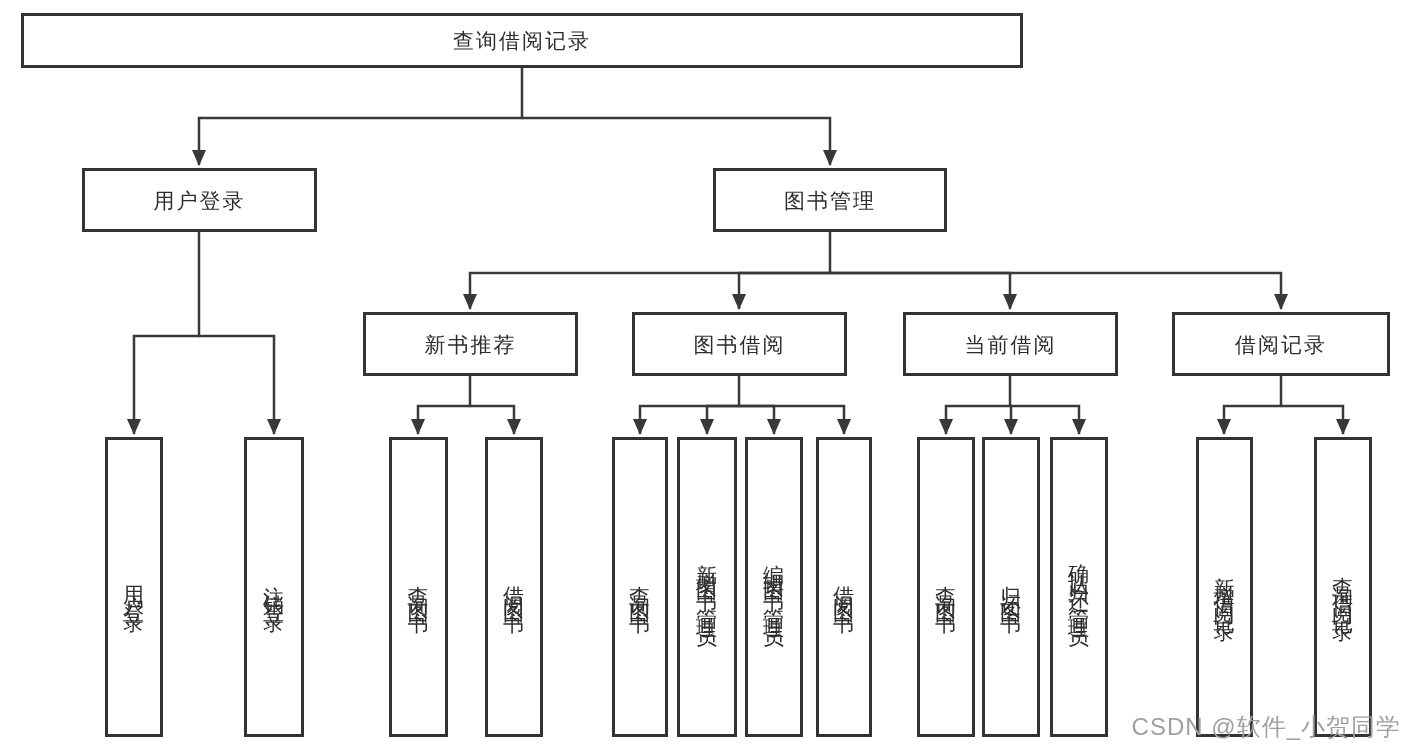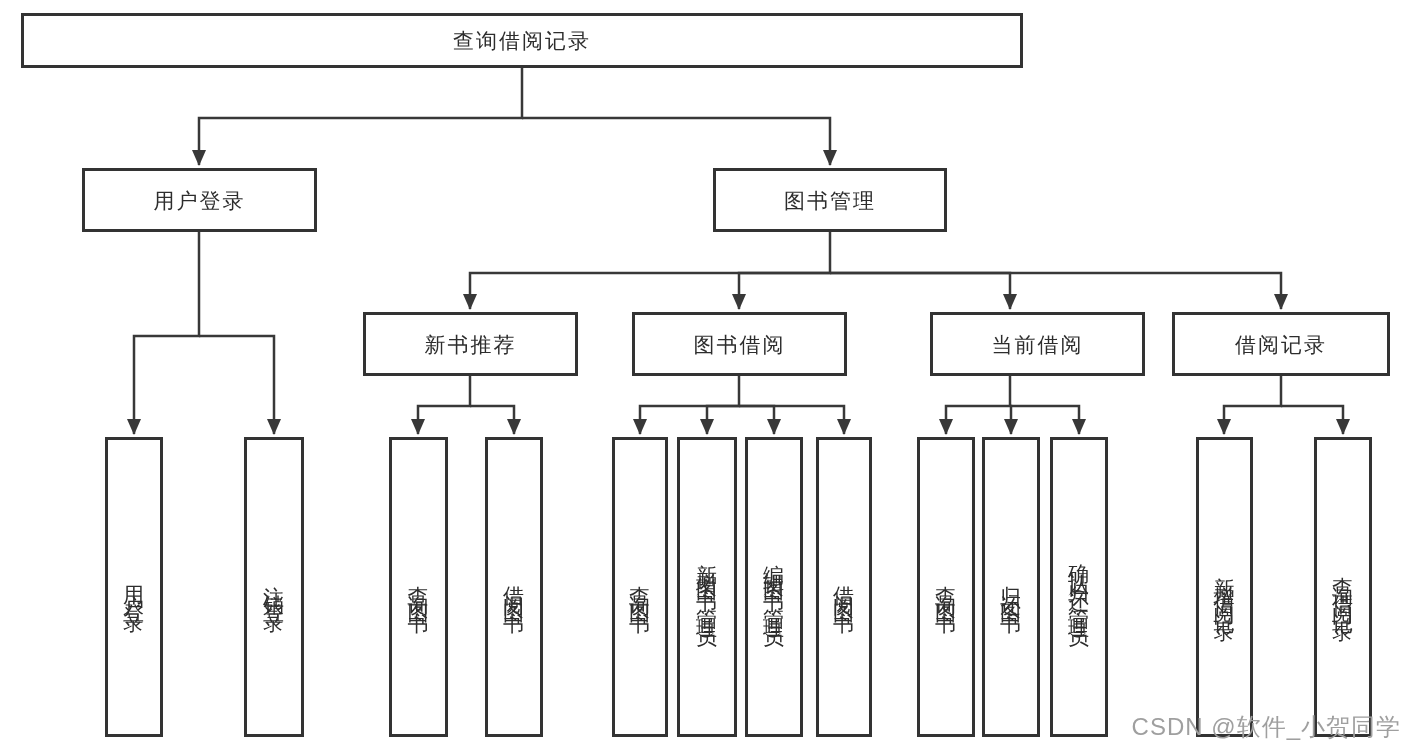--- a/index.html
+++ b/index.html
@@ -94,21 +94,21 @@
     </div>
     <div class="node" style="left: 713px; top: 168px; width: 234px; height: 64px;">
       <span class="label">图书管理</span>
     </div>
     <div class="node" style="left: 363px; top: 312px; width: 215px; height: 64px;">
       <span class="label">新书推荐</span>
     </div>
     <div class="node" style="left: 632px; top: 312px; width: 215px; height: 64px;">
       <span class="label">图书借阅</span>
     </div>
-    <div class="node" style="left: 903px; top: 312px; width: 215px; height: 64px; margin-left: 27px;">
+    <div class="node" style="left: 903px; top: 312px; width: 215px; height: 64px;">
       <span class="label">当前借阅</span>
     </div>
     <div class="node" style="left: 1172px; top: 312px; width: 218px; height: 64px; justify-content: center;">
       <span class="label">借阅记录</span>
     </div>
     <div class="node vertical" style="left: 105px; top: 437px; width: 58px; height: 300px;">
       <span class="label">用户登录</span>
     </div>
     <div class="node vertical" style="left: 244px; top: 437px; width: 60px; height: 300px;">
       <span class="label">注销登录</span>

